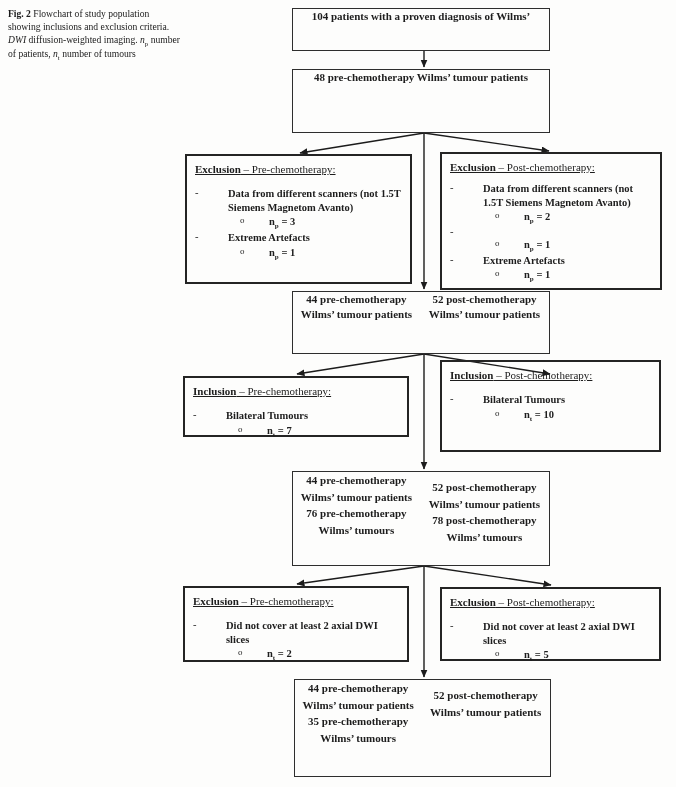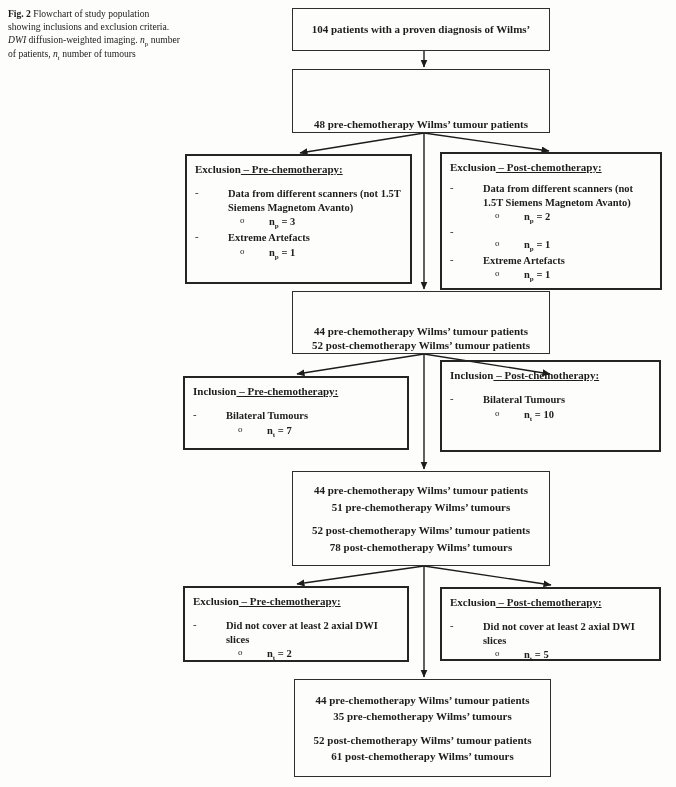--- a/index.html
+++ b/index.html
@@ -18,37 +18,37 @@
   }
   .caption .fig { font-weight: 700; }
   .caption em { font-style: italic; }
   .caption sub, .sb sub { font-size: 7px; vertical-align: sub; line-height: 0; }
 
   
   .cbox {
     position: absolute; box-sizing: border-box;
     border: 1.6px solid #2e2e2e; background: transparent;
     text-align: center; font-weight: 700; font-size: 11px; color: #1d1d1d;
-    display: flex; flex-direction: column; justify-content: center;
+    display: flex; justify-content: center;
   }
   .cbox .ln { line-height: 1.32; padding: 0 6px; }
-  .cbox.spread { justify-content: flex-end; }
+  .cbox.spread { justify-content: center; }
   .cbox .grp { line-height: 1.5; }
   .cbox .grp + .grp { margin-top: 7px; }
 
   
   .sb {
     position: absolute; box-sizing: border-box;
     border: 2px solid #242424; background: transparent;
     font-size: 10.5px; font-weight: 700; color: #1d1d1d;
     padding: 7px 7px 5px 8px;
   }
   .sb .hdr { margin-bottom: 12px; font-size: 11px; }
-  .sb .hdr .hb { font-weight: 700; }
-  .sb .hdr .hr { font-weight: 700; text-decoration: underline; }
+  .sb .hdr .hb { font-weight: 700; text-decoration: underline; }
+  .sb .hdr .hr { font-weight: 400; text-decoration: underline; }
   .sb .item { display: flex; }
   .sb .item .dash { width: 33px; flex: none; font-weight: 400; }
   .sb .item .itext { flex: 1; line-height: 1.3; }
   .sb .stat { display: flex; margin: 1px 0 2px 45px; line-height: 1.3; }
   .sb .stat .circ { width: 29px; flex: none; font-size: 9px; font-weight: 400; }
 
   
   svg.arrows { position: absolute; left: 0; top: 0; pointer-events: none; }
   svg.arrows line { stroke: #1c1c1c; stroke-width: 1.4; }
 </style>
@@ -88,36 +88,35 @@
   </div>
 
   <div class="cbox spread" style="left:292px; top:291px; width:258px; height:63px;">
     <div class="ln">44 pre-chemotherapy Wilms’ tumour patients</div>
     <div class="ln">52 post-chemotherapy Wilms’ tumour patients</div>
   </div>
 
   <div class="cbox" style="left:292px; top:471px; width:258px; height:95px;">
     <div class="grp">
       <div>44 pre-chemotherapy Wilms’ tumour patients</div>
-      <div>51 pre-chemotherapy Wilms’ tumours</div>
+      <div>76 pre-chemotherapy Wilms’ tumours</div>
     </div>
     <div class="grp">
       <div>52 post-chemotherapy Wilms’ tumour patients</div>
       <div>78 post-chemotherapy Wilms’ tumours</div>
     </div>
   </div>
 
   <div class="cbox" style="left:294px; top:679px; width:257px; height:98px;">
     <div class="grp">
       <div>44 pre-chemotherapy Wilms’ tumour patients</div>
       <div>35 pre-chemotherapy Wilms’ tumours</div>
     </div>
     <div class="grp">
       <div>52 post-chemotherapy Wilms’ tumour patients</div>
-      <div>61 post-chemotherapy Wilms’ tumours</div>
     </div>
   </div>
 
   <div class="sb" style="left:185px; top:154px; width:227px; height:130px;">
     <div class="hdr">
       <span class="hb">Exclusion</span><span class="hr"> – Pre-chemotherapy:</span>
     </div>
     <div class="item">
       <span class="dash">-</span>
       <span class="itext">Data from different scanners (not 1.5T Siemens Magnetom Avanto)</span>
@@ -158,21 +157,21 @@
     <div class="item">
       <span class="dash">-</span>
       <span class="itext">Extreme Artefacts</span>
     </div>
     <div class="stat">
       <span class="circ">o</span>
       <span><span>n</span><sub>p</sub><span> = 1</span></span>
     </div>
   </div>
 
-  <div class="sb" style="left:183px; top:376px; width:226px; height:74px;">
+  <div class="sb" style="left:183px; top:376px; width:226px; height:61px;">
     <div class="hdr">
       <span class="hb">Inclusion</span><span class="hr"> – Pre-chemotherapy:</span>
     </div>
     <div class="item">
       <span class="dash">-</span>
       <span class="itext">Bilateral Tumours</span>
     </div>
     <div class="stat">
       <span class="circ">o</span>
       <span><span>n</span><sub>t</sub><span> = 7</span></span>

